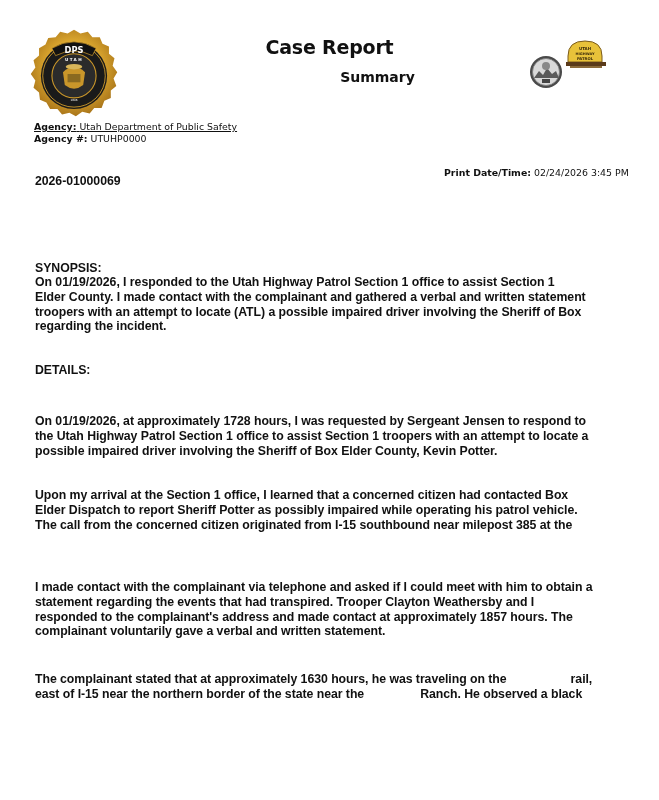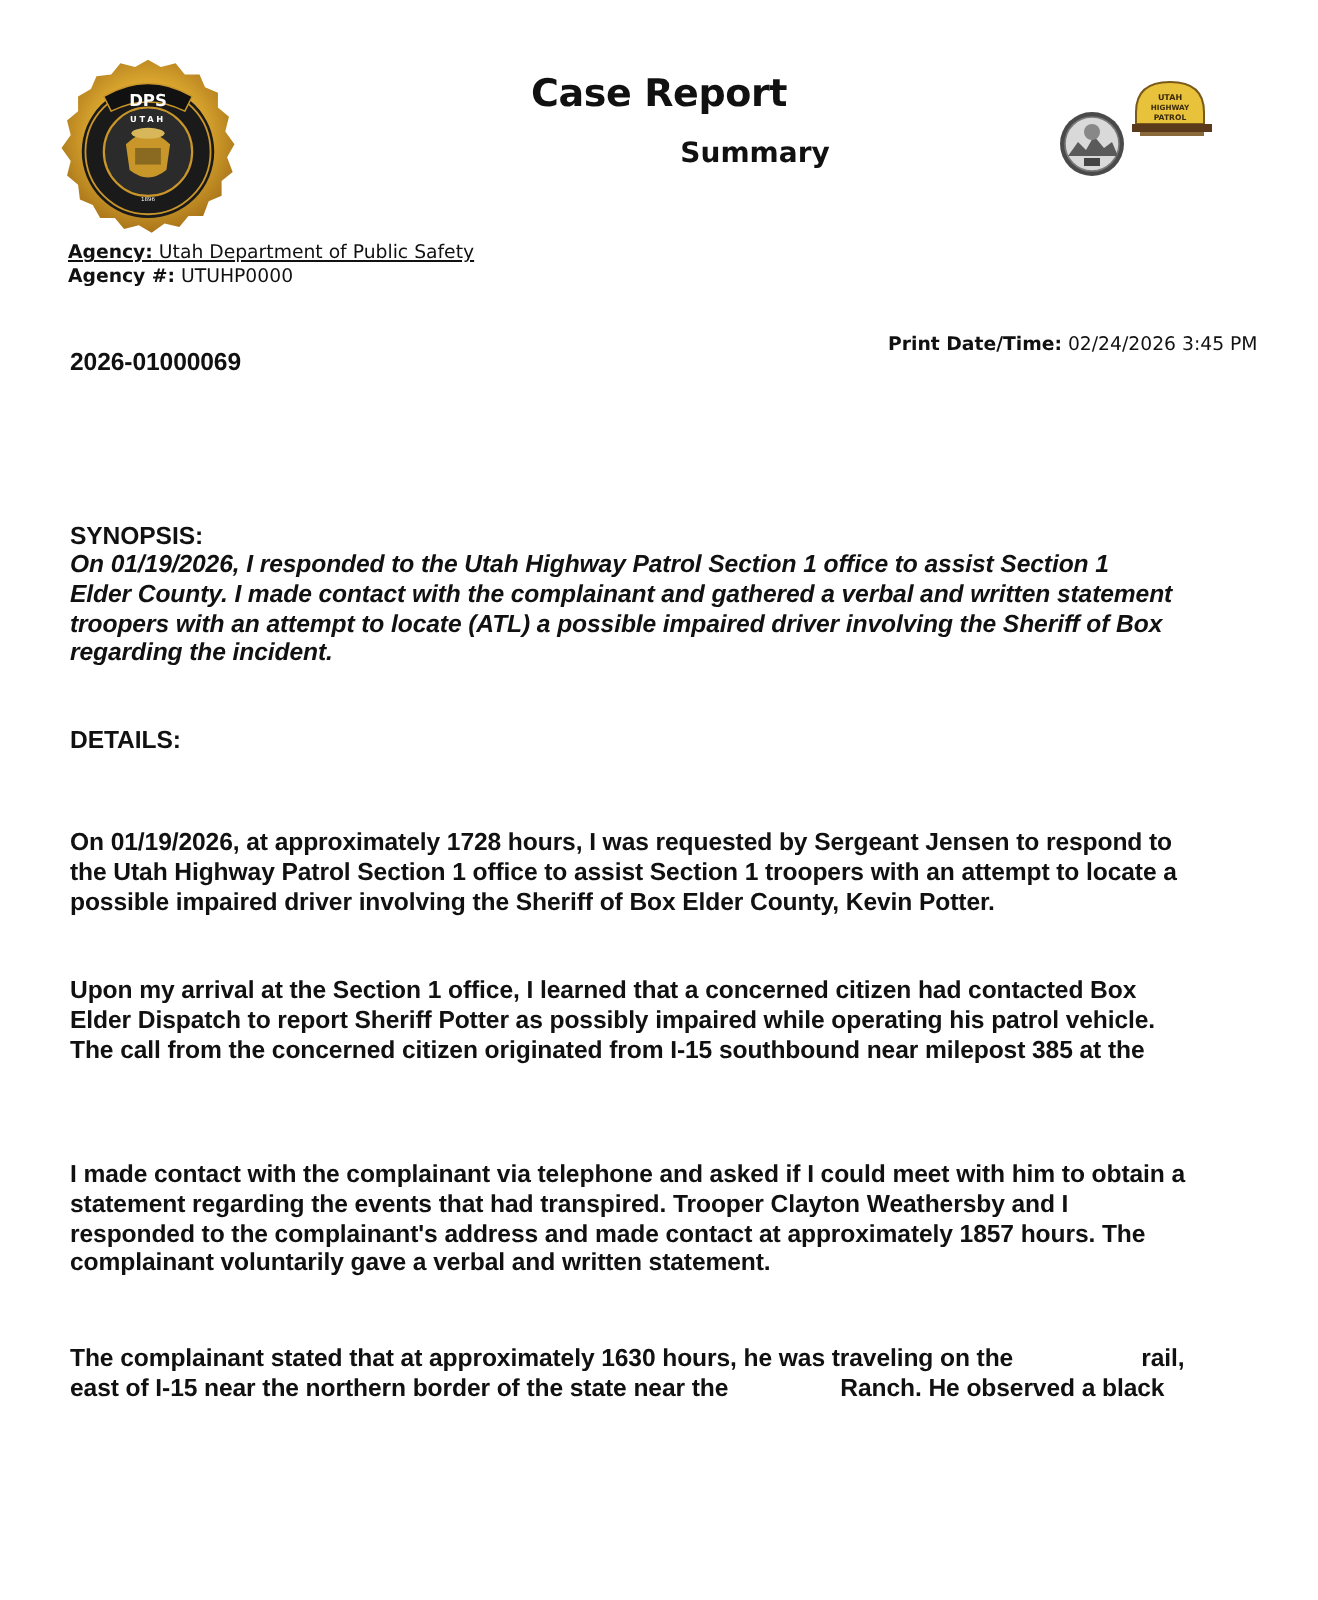--- a/index.html
+++ b/index.html
@@ -17,21 +17,21 @@
     .meta b { font-weight: bold; }
     #agency { left: 34px; top: 121px; text-decoration: underline; }
     #agency-num { left: 34px; top: 133px; }
     #print-dt { left: 444px; top: 121px; margin-top: 46px; }
 
     .body-text { position: absolute; left: 35px; width: 600px; font-size: 12.3px; font-weight: bold; line-height: 14.8px; color: #111; letter-spacing: -0.05px; }
     .line { display: block; white-space: nowrap; }
 
     #case-number { top: 174px; }
     #synopsis-heading { top: 223px; margin-top: 38px; }
-    #synopsis-p { top: 275px; font-style: italic; }
+    #synopsis-p { top: 275px; }
     #details-heading { top: 363px; }
     #details-p1 { top: 414px; }
     #details-p2 { top: 488px; }
     #details-p3 { top: 580px; }
     #details-p4 { top: 672px; }
 
     .redact { display: inline-block; background: #ffffff; height: 13px; vertical-align: middle; }
   </style>
 </head>
 <body>

